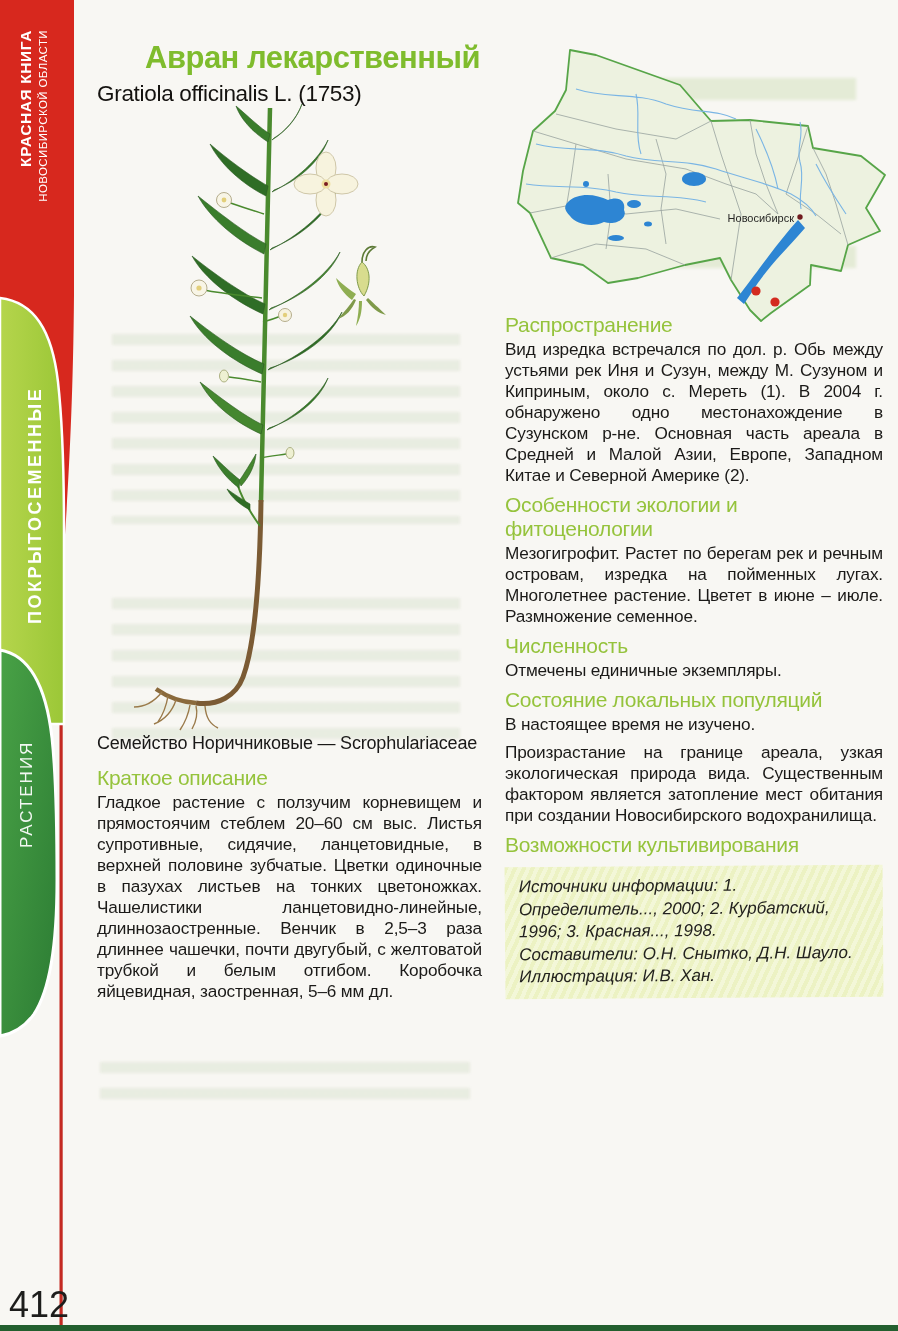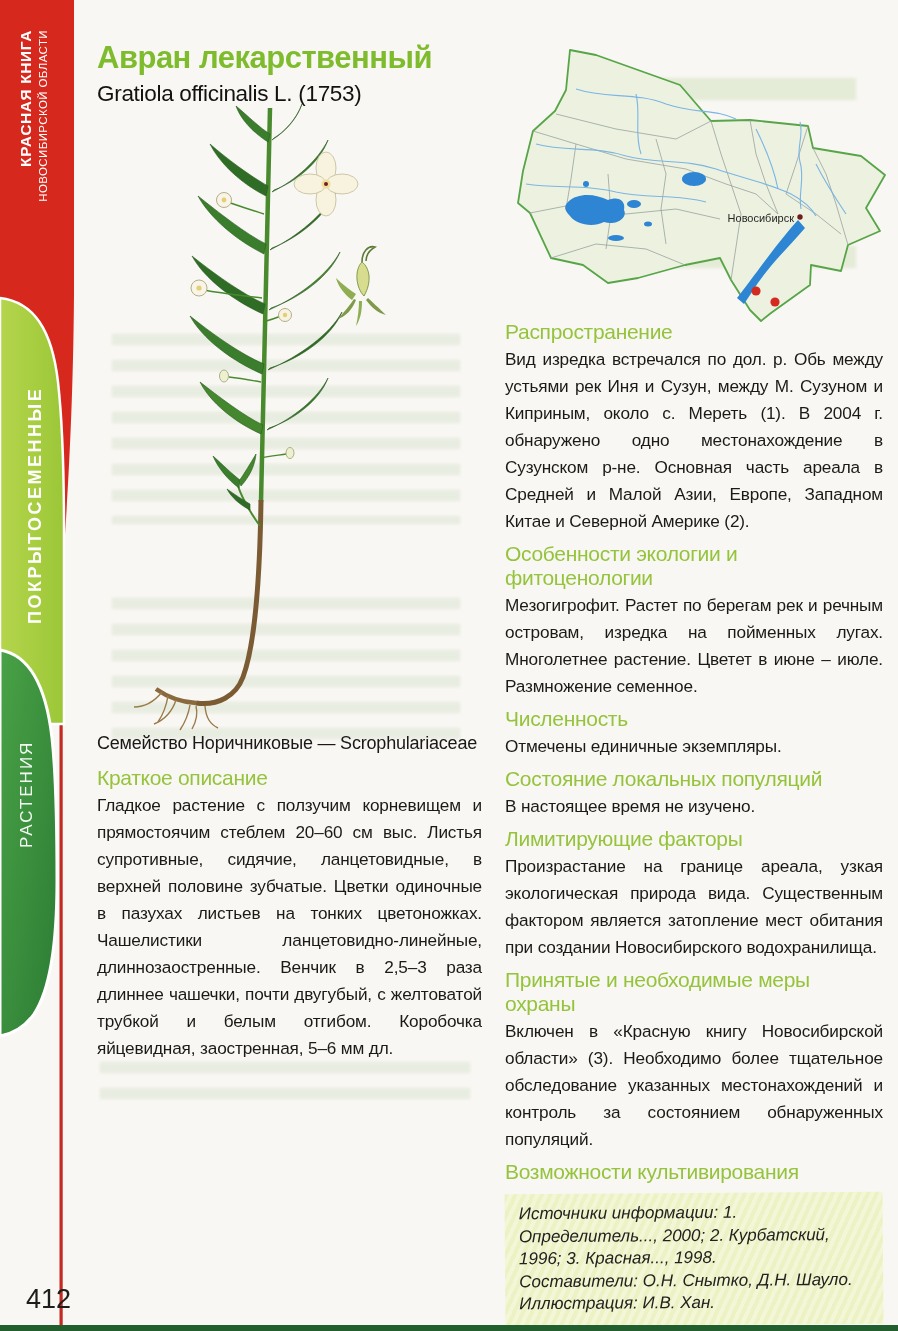--- a/index.html
+++ b/index.html
@@ -10,33 +10,33 @@
     color:#1b1a18;
   }
   
   .sidebar-svg{position:absolute;left:0;top:0;z-index:3;}
   .vtext{position:absolute;transform-origin:0 0;transform:rotate(-90deg);white-space:nowrap;z-index:4;}
   .book-title-block{left:17px;top:212px;width:182px;text-align:right;color:#fff;}
   .book-title-line1{font-size:15.5px;font-weight:bold;letter-spacing:.6px;}
   .book-title-line2{font-size:11.5px;letter-spacing:.4px;margin-top:2px;}
   .band-angiosperms{left:25px;top:624px;font-size:18px;font-weight:bold;color:#fff;letter-spacing:2.5px;}
   .band-plants{left:17px;top:848px;font-size:17px;color:rgba(255,255,255,.93);letter-spacing:2px;}
-  .page-number{position:absolute;left:26px;top:1284px;font-size:27px;color:#1d1d1b;z-index:4;}
+  .page-number{position:absolute;left:9px;top:1284px;font-size:36px;color:#1d1d1b;z-index:4;}
   .bottom-strip{position:absolute;left:0;bottom:0;width:898px;height:6px;background:#235f2e;z-index:5;}
   
   .title-block{position:absolute;left:97px;top:40px;z-index:2;}
-  .species-title{font-size:31px;font-weight:bold;color:#7fbc2d;letter-spacing:-.5px;}
+  .species-title{font-size:31px;font-weight:bold;color:#7fbc2d;letter-spacing:-.5px;margin-left:48px;}
   .species-latin{font-size:22.5px;font-weight:normal;color:#14120f;letter-spacing:-.3px;margin-top:5px;}
   
   .left-col{position:absolute;left:97px;top:733px;width:385px;z-index:2;}
-  .right-col{position:absolute;left:505px;top:313px;width:378px;z-index:2;}
+  .right-col{position:absolute;left:505px;top:306px;width:378px;z-index:2;}
   .family-line{font-size:18px;color:#1a1918;margin-bottom:12px;letter-spacing:-.2px;}
   .sec{margin-top:7px;}
   .sec-h{font-size:21px;line-height:24px;color:#95c33c;letter-spacing:-.3px;margin:0 0 2px 0;font-weight:normal;}
-  .sec-p{font-size:17.2px;line-height:27px;text-align:justify;margin:0;letter-spacing:-.15px;}
+  .sec-p{font-size:17.2px;line-height:21px;text-align:justify;margin:0;letter-spacing:-.15px;}
   
   .sources-box{
     margin-top:9px;padding:9px 12px 10px 14px;width:352px;
     background:repeating-linear-gradient(115deg,#ecf2c3 0 4px,#f3f7d8 4px 8px);
     transform:rotate(-.4deg);
     font-style:italic;font-size:17px;line-height:22.5px;color:#23221f;
   }
   
   .map-wrap{position:absolute;left:516px;top:34px;z-index:2;}
   .plant-wrap{position:absolute;left:100px;top:102px;z-index:2;}
@@ -230,26 +230,21 @@
   </div>
   <div class="sec">
     <div class="sec-h">Численность</div>
     <p class="sec-p">Отмечены единичные экземпляры.</p>
   </div>
   <div class="sec">
     <div class="sec-h">Состояние локальных популяций</div>
     <p class="sec-p">В настоящее время не изучено.</p>
   </div>
   <div class="sec">
-    <div class="sec-h">Лимитирующие факторы</div>
     <p class="sec-p">Произрастание на границе ареала, узкая экологическая природа вида. Существенным фактором является затопление мест обитания при создании Новосибирского водохранилища.</p>
-  </div>
-  <div class="sec">
-    <div class="sec-h">Принятые и необходимые меры охраны</div>
-    <p class="sec-p">Включен в «Красную книгу Новосибирской области» (3). Необходимо более тщательное обследование указанных местонахождений и контроль за состоянием обнаруженных популяций.</p>
   </div>
   <div class="sec">
     <div class="sec-h">Возможности культивирования</div>
   </div>
 
   <div class="sources-box">
     <div>Источники информации: 1. Определитель..., 2000; 2. Курбатский, 1996; 3. Красная..., 1998.</div>
     <div>Составители: О.Н. Снытко, Д.Н. Шауло.</div>
     <div>Иллюстрация: И.В. Хан.</div>
   </div>

